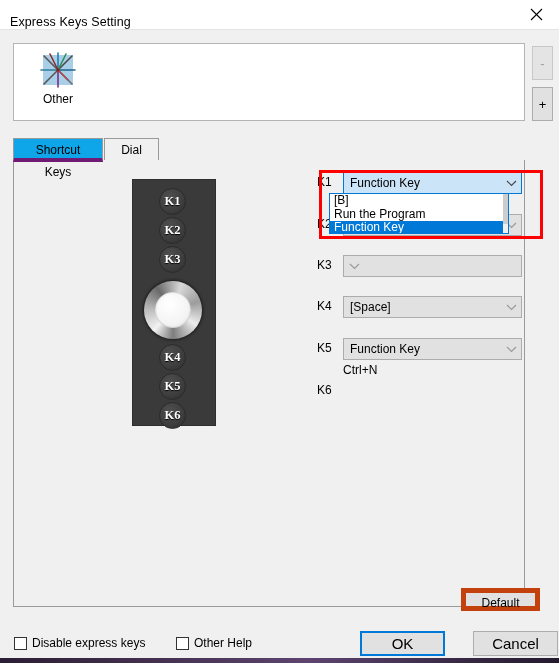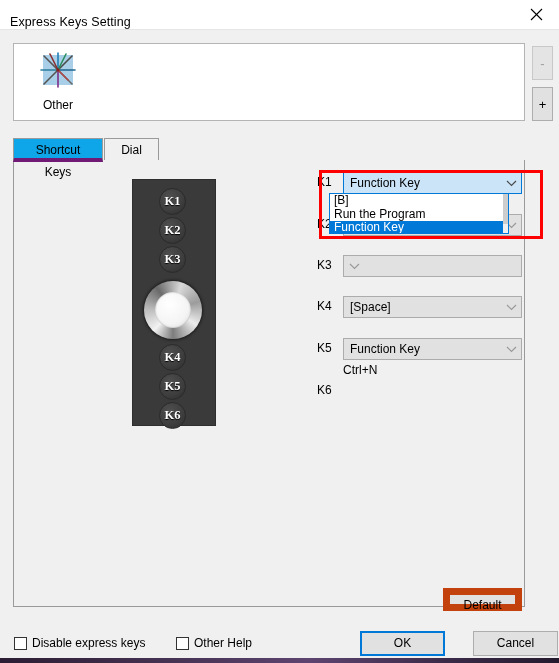--- a/index.html
+++ b/index.html
@@ -49,21 +49,21 @@
     width: 64px; height: 62px;
     text-align: center;
   }
   .app-icon {
     width: 40px; height: 40px;
     margin: 0 auto;
     position: relative;
   }
   .app-label {
     font-size: 12px;
-    margin-top: 8px;
+    margin-top: 2px;
     color: #000;
     display: inline-block;
     padding: 0 2px;
   }
 
   #minus-btn, #plus-btn {
     position: absolute;
     left: 532px;
     width: 21px; height: 34px;
     border: 1px solid #adadad;
@@ -241,23 +241,23 @@
     left: 319px; top: 170px;
     width: 224px; height: 69px;
     border: 3px solid #ff0000;
     z-index: 50;
     pointer-events: none;
   }
 
   
   #default-btn {
     position: absolute;
-    left: 429px; top: 428px;
+    left: 447px; top: 428px;
     width: 79px; height: 23px;
-    border: 7px solid #c2410c;
+    border: 5px solid #c2410c;
     background: #e1e1e1;
     font-size: 12px;
     line-height: 21px;
     text-align: center;
     color: #000;
   }
 
   
   .cbrow {
     position: absolute;
@@ -272,21 +272,21 @@
     flex: none;
   }
   #cb-disable { left: 14px; top: 636px; }
   #cb-hidehelp { left: 176px; top: 636px; }
 
   .footbtn {
     position: absolute;
     width: 85px; height: 25px;
     border: 1px solid #adadad;
     background: #e1e1e1;
-    font-size: 12px;
+    font-size: 15px;
     line-height: 23px;
     text-align: center;
     color: #000;
   }
   #ok-btn {
     left: 360px; top: 631px;
     border: 2px solid #0078d7;
     line-height: 21px;
   }
   #cancel-btn { left: 473px; top: 631px; }

